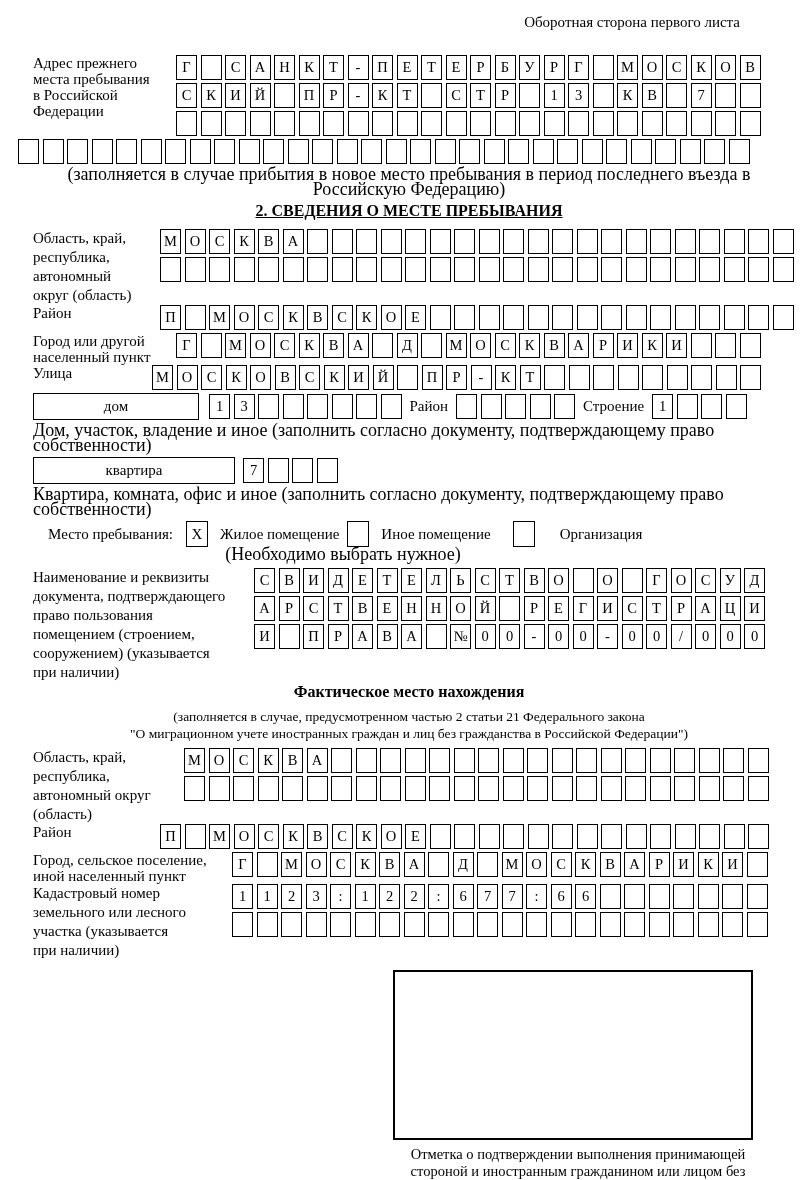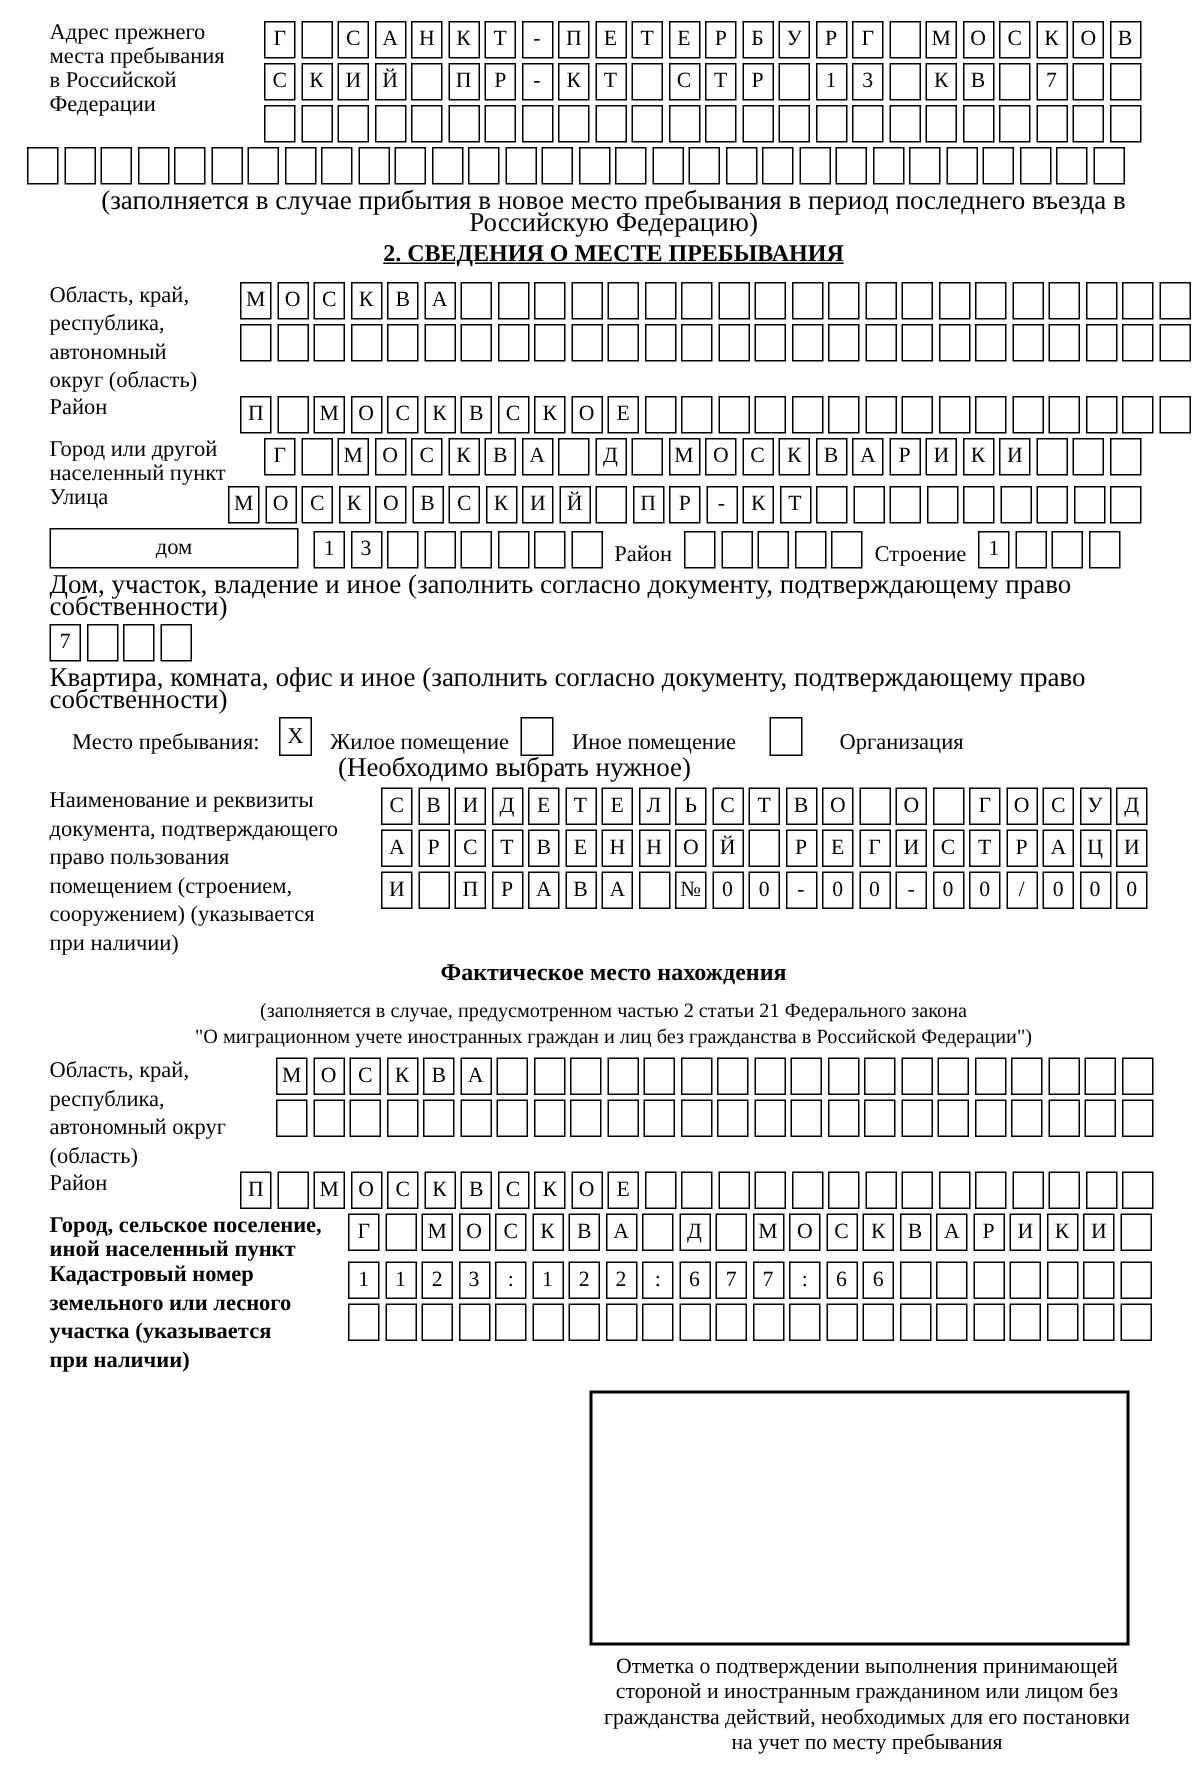--- a/index.html
+++ b/index.html
@@ -5,47 +5,48 @@
   html,body{margin:0;padding:0;background:#fff;}
   body{width:800px;height:1180px;overflow:hidden;color:#000;
        font-family:"Liberation Serif","DejaVu Serif",serif;}
   .page{box-sizing:border-box;width:800px;height:1180px;padding:14px 15px 0 33px;}
   .corner{font-size:15px;text-align:right;padding-right:45px;margin-bottom:24px;}
   .grp{display:flex;align-items:flex-start;}
   .lbl{flex:0 0 auto;font-size:15px;line-height:16px;white-space:pre-line;}
   .lbl.lh19{line-height:19px;}
   .lbl.lh16{line-height:16px;}
   .w143{width:143px;} .w127{width:127px;} .w119{width:119px;}
-  .w221{width:221px;} .w151{width:151px;} .w199{width:199px;font-weight:bold;} .w133{width:133px;}
+  .w221{width:221px;} .w151{width:151px;} .w199{width:199px;} .w133{width:133px;}
   .cells{display:flex;gap:3.5px;margin-bottom:3px;}
   .cell{box-sizing:border-box;flex:0 0 21px;width:21px;height:25px;border:1.6px solid #000;
         display:inline-flex;align-items:center;justify-content:center;
         font-size:14.5px;line-height:1;}
   .fullrow{margin-left:-15px;}
   .cap{font-size:18px;line-height:15px;margin-bottom:4px;}
   .cap.center{text-align:center;}
   .h{font-size:16px;font-weight:bold;text-align:center;line-height:20px;}
   .widebox{box-sizing:border-box;height:27px;border:1.6px solid #000;
            display:flex;align-items:center;justify-content:center;font-size:15px;}
-  .inlinerow{display:flex;align-items:flex-end;}
+  .inlinerow{display:flex;align-items:center;}
   .chk{box-sizing:border-box;width:22px;height:26px;border:1.6px solid #000;
        display:inline-flex;align-items:center;justify-content:center;font-size:15px;flex:0 0 auto;}
   .txt15{font-size:15px;}
   .note{font-size:13.5px;text-align:center;line-height:17px;}
   .stampbox{box-sizing:border-box;width:360px;height:170px;border:2px solid #000;
             margin:6px 0 6px 360px;background:#fff;}
   .stampcap{font-size:14.5px;line-height:17px;text-align:center;white-space:pre-line;
             width:430px;margin-left:330px;}
   .mb3{margin-bottom:3px;}
 </style>
 </head>
 <body>
 
 <div class="page">
 
+  <div class="corner">Оборотная сторона первого листа</div>
 
   <div class="grp">
     <div class="lbl w143">Адрес прежнего
 места пребывания
 в Российской
 Федерации</div>
     <div>
       <div class="cells">
           <span class="cell">Г</span>
           <span class="cell"></span>
@@ -345,20 +346,21 @@
     <div class="cells" style="margin-bottom:0;">
         <span class="cell">1</span>
         <span class="cell"></span>
         <span class="cell"></span>
         <span class="cell"></span>
       </div>
   </div>
   <div class="cap">Дом, участок, владение и иное (заполнить согласно документу, подтверждающему право собственности)</div>
 
   <div class="inlinerow mb3">
+    <div class="widebox" style="width:202px;margin-right:8px;">квартира</div>
     <div class="cells" style="margin-bottom:0;">
         <span class="cell">7</span>
         <span class="cell"></span>
         <span class="cell"></span>
         <span class="cell"></span>
       </div>
   </div>
   <div class="cap">Квартира, комната, офис и иное (заполнить согласно документу, подтверждающему право собственности)</div>
 
   <div class="inlinerow" style="margin-top:4px;">

